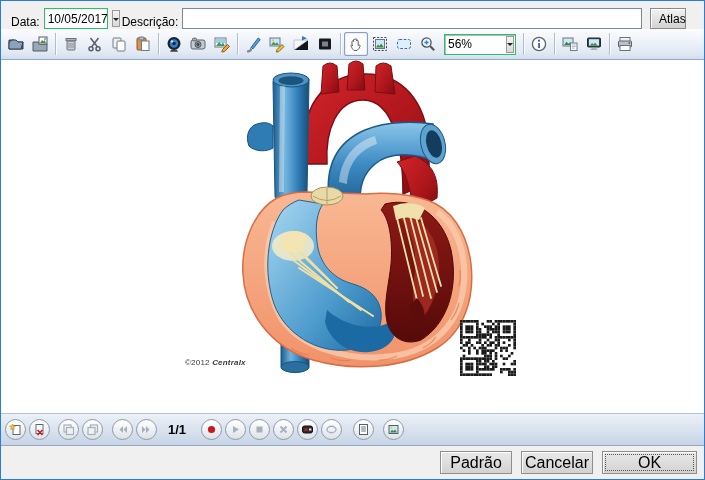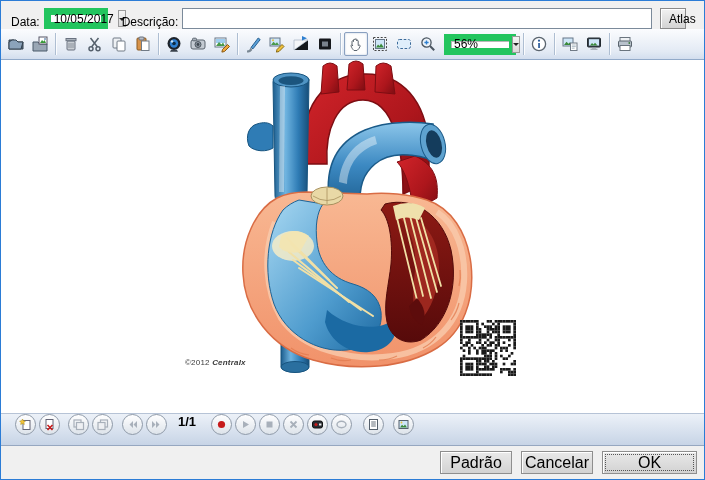--- a/index.html
+++ b/index.html
@@ -18,53 +18,53 @@
   .title { font-size:13px; color:#111; }
   .caption { margin-left:auto; display:flex; height:100%; }
   .cap-btn { width:46px; height:100%; display:flex; align-items:center; justify-content:center; cursor:default; }
   .min-glyph { width:11px; height:0; border-bottom:1px solid #000; display:block; }
   .max-glyph { width:10px; height:10px; border:1px solid #000; display:block; }
   .close-glyph { font-size:13px; color:#000; line-height:1; }
 
   
   .formrow { height:28px; flex:0 0 28px; background:#f0f0f0; display:flex; align-items:flex-end; padding:16px 4px 0 10px; }
   .lbl { font-size:12px; color:#000; margin-right:4px; white-space:nowrap; }
-  .combo { height:21px; background:#fff; border:7px solid #22c55e; display:flex; align-items:center; }
+  .combo { height:21px; background:#fff; border:1px solid #22c55e; display:flex; align-items:center; }
   .combo .cval { font-size:12px; padding:0 3px; flex:1; white-space:nowrap; }
   .combo-arrow { width:15px; height:17px; margin:1px; background:linear-gradient(#f4f4f4,#d9d9d9); border:1px solid #9a9a9a;
                  display:flex; align-items:center; justify-content:center; }
   .combo-arrow:after { content:""; width:0; height:0; border:3.5px solid transparent; border-top-color:#222; margin-top:4px; }
   .date-combo { width:64px; margin-right:14px; }
   .desc-input { flex:1; height:21px; border:1px solid #7b8a9a; background:#fff; font-size:12px; padding:0 3px;
                 font-family:"Liberation Sans", sans-serif; margin-right:8px; }
   .btn3d { height:21px; background:linear-gradient(#f2f2f2,#d3d3d3); border:1px solid #8a8a8a;
            box-shadow:inset 1px 1px 0 #fff; font-size:12px; font-family:"Liberation Sans", sans-serif;
            color:#000; padding:0 8px; cursor:default; }
-  .atlas { width:26px; margin-right:14px; }
+  .atlas { width:36px; margin-right:14px; }
 
   
   .toolbar { height:31px; flex:0 0 31px; background:linear-gradient(#fbfcfe, #e3eaf4 75%, #d3deee);
              border-bottom:1px solid #92aac9; display:flex; align-items:center; padding:0 3px; }
   .tbtn { width:24px; height:24px; display:flex; align-items:center; justify-content:center; border:1px solid transparent; border-radius:2px; }
   .tbtn.checked { background:#fdfdfd; border:1px solid #8aa0c0; box-shadow:inset 0 0 2px #b8c8dc; }
   .tsep { width:1px; height:22px; background:#aebed2; margin:0 3px; box-shadow:1px 0 0 #fbfcfe; }
   .ico { width:18px; height:18px; display:block; }
   .zoom-combo { width:72px; height:21px; margin:0 4px; box-shadow:inset 1px 1px 0 #b8b8b8;gap:30px; }
 
   
   .canvas { flex:1 1 auto; position:relative; background:#fff; overflow:hidden; }
   .heart-wrap { position:absolute; left:178px; top:0px; width:352px; height:320px; }
   .copyright { position:absolute; left:184px; top:298px; font-size:8px; color:#3a3a3a; letter-spacing:.2px; }
   .copyright b { font-style:italic;margin-top:44px; }
   .qr { position:absolute; left:459px; top:260px; width:56px; height:56px; }
 
   
   .pager { height:33px; flex:0 0 33px; background:linear-gradient(#ecf1f8, #c7d4e6);
            border-top:1px solid #b6c3d6; border-bottom:1px solid #96a7c0;
-           display:flex; padding:0 12px; }
+           display:flex; align-items:center; padding:0 2px; }
   .rbtn { width:21px; height:21px; border-radius:50%; background:linear-gradient(#ffffff,#dde3ea);
           border:1px solid #8f9aa8; display:flex; align-items:center; justify-content:center; margin:0 1.5px; }
   .rbtn svg { width:13px; height:13px; display:block; }
   .gapL { margin-left:7px; }
   .gapXL { margin-left:10px; }
   .pageind { font-size:13px; font-weight:bold; color:#000; margin:0 13px 0 10px; }
 
   
   .footer { height:33px; flex:0 0 33px; background:#f0f0f0; display:flex; align-items:center;
             justify-content:flex-end; padding-right:7px; }

